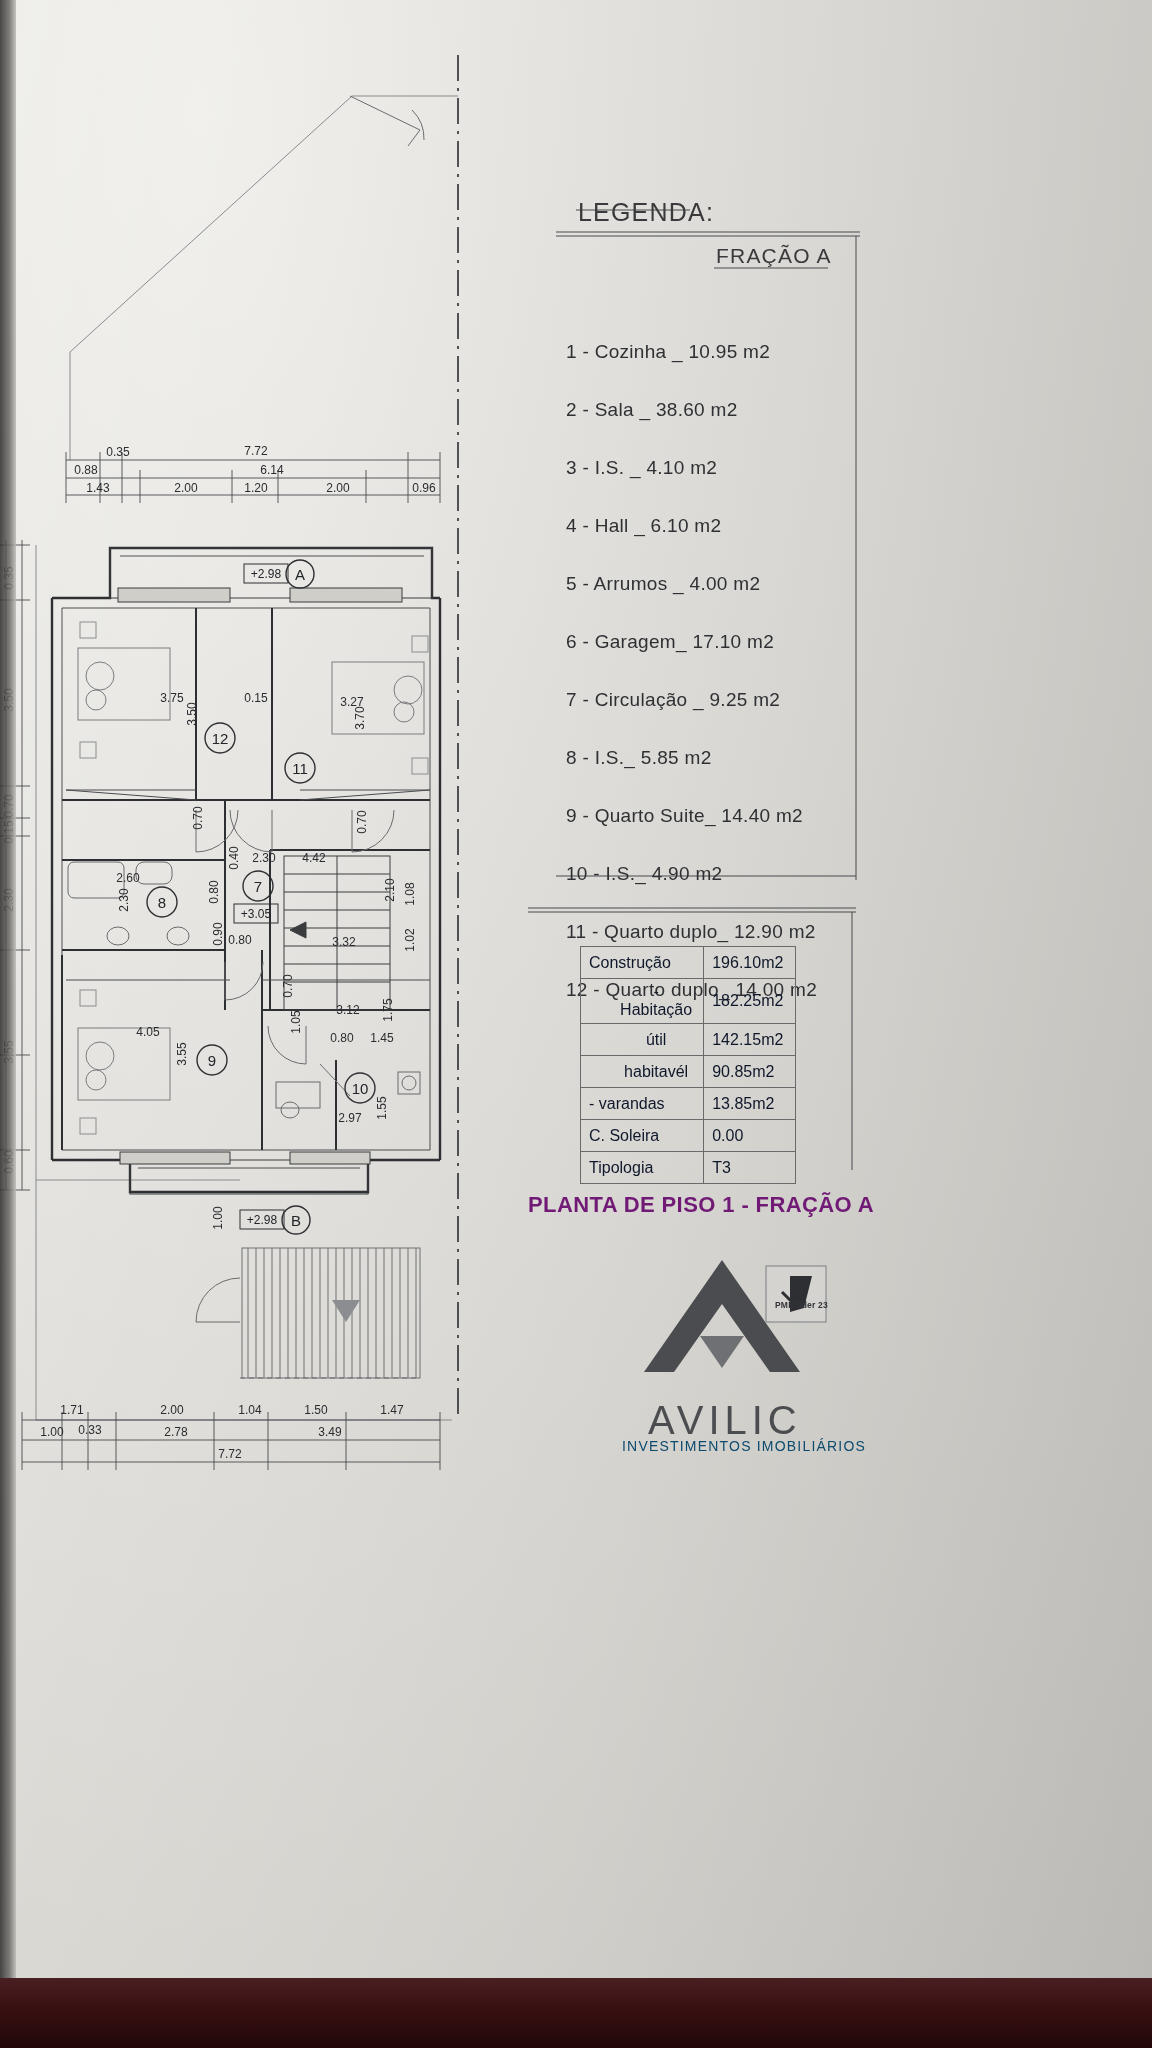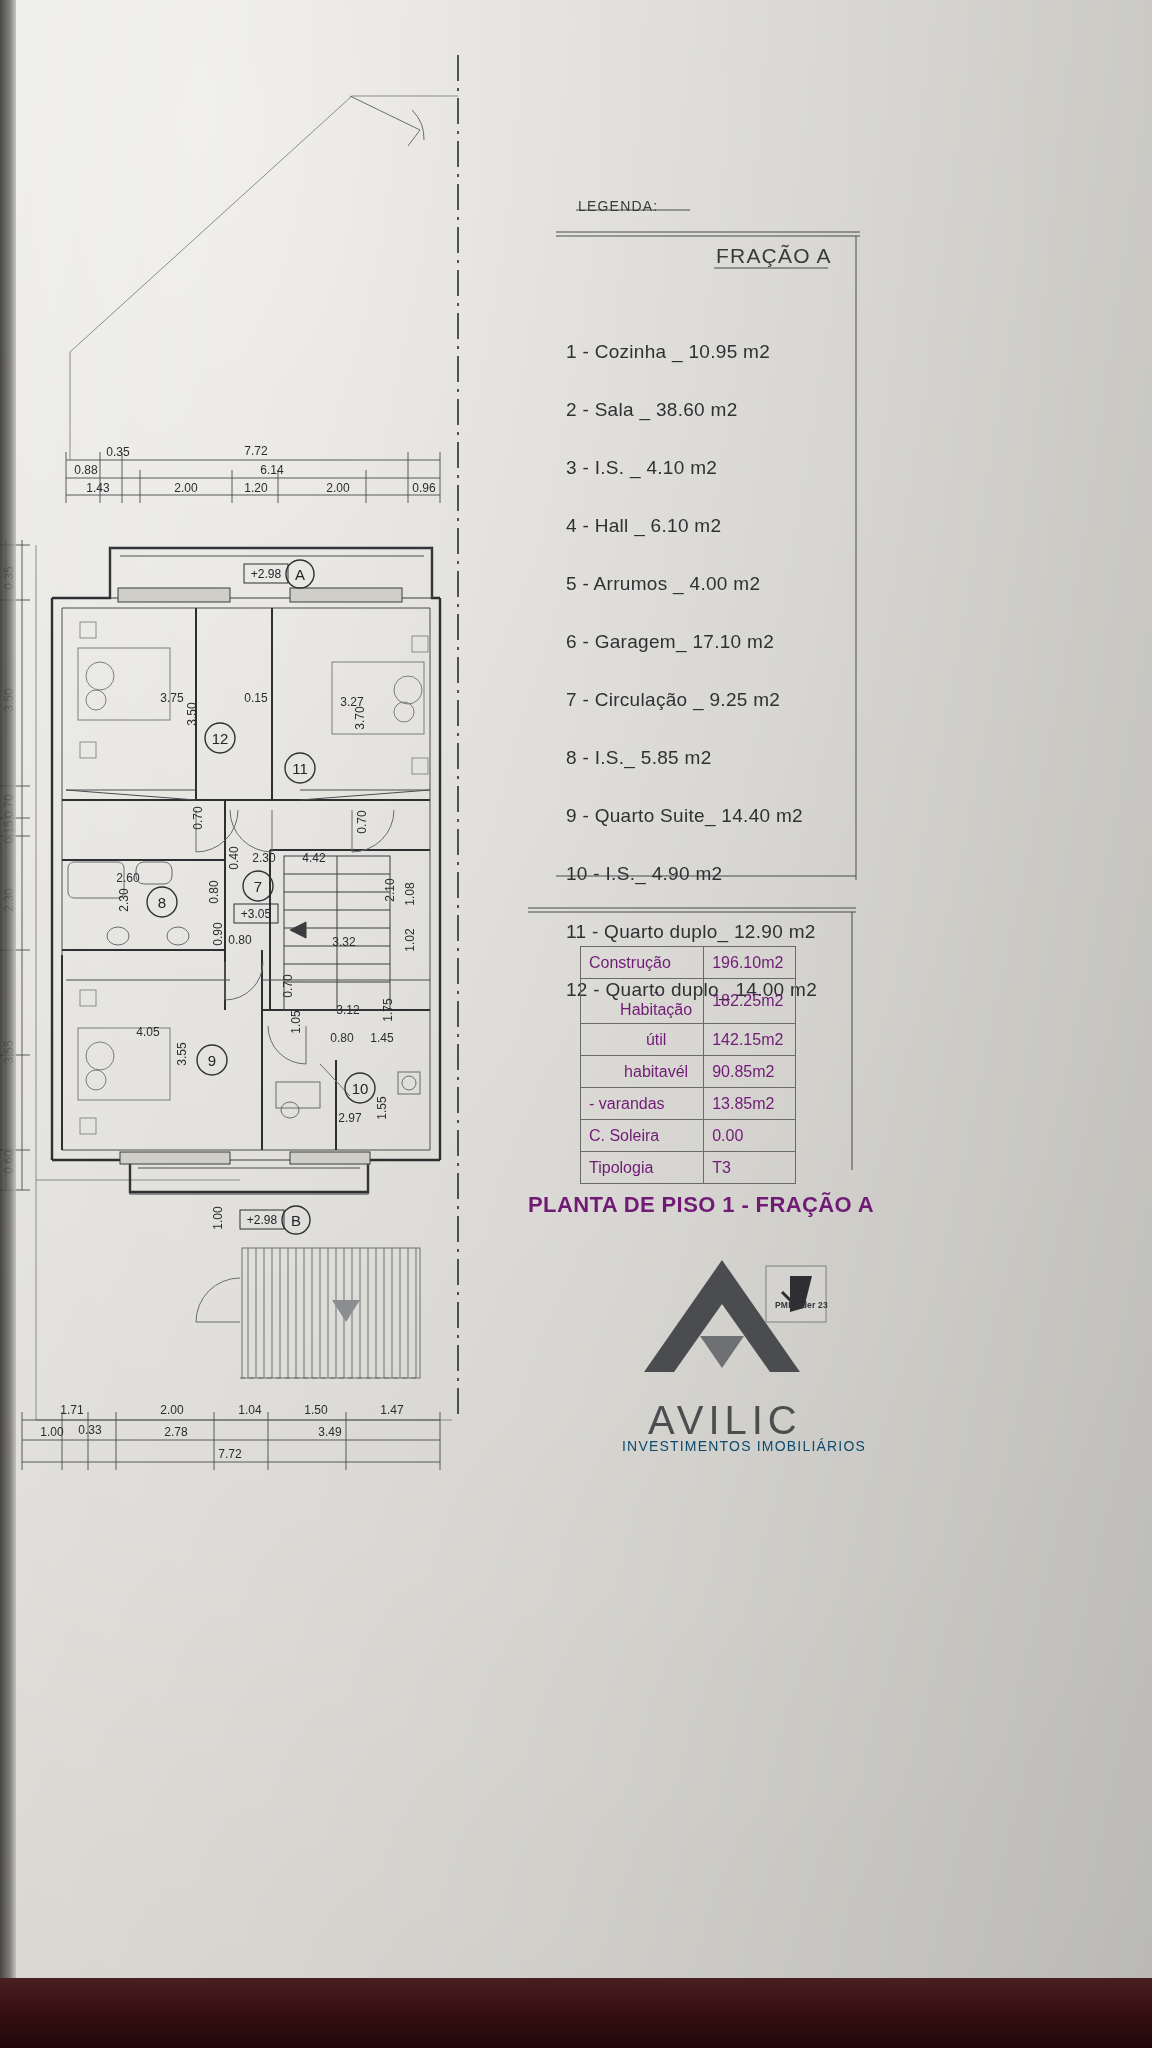--- a/index.html
+++ b/index.html
@@ -27,34 +27,34 @@
   }
   #leftedge{
     position:absolute;left:0;top:0;width:16px;height:2048px;
     background:linear-gradient(90deg,#2a2a2a 0%,#6e6c68 60%,#bdbcb8 100%);
     opacity:.85;
   }
   svg.layer{position:absolute;left:0;top:0;width:1152px;height:2048px;pointer-events:none;}
 
   
   .legend-title{
-    position:absolute;left:578px;top:198px;font-size:14px;color:#3a3a3c;letter-spacing:1.2px;
+    position:absolute;left:578px;top:198px;font-size:25px;color:#3a3a3c;letter-spacing:1.2px;
   }
   .legend-sub{
     position:absolute;left:716px;top:244px;font-size:21px;color:#3a3a3c;letter-spacing:1.2px;
   }
   .legend-list{position:absolute;left:566px;top:305px;width:330px;}
   .legend-list div{font-size:19px;color:#2f3033;margin-bottom:18.5px;letter-spacing:.3px;white-space:nowrap;margin-top:36px;}
   .legend-extra{position:absolute;left:578px;top:755px;width:330px;}
   .legend-extra div{font-size:16px;color:#2f3033;margin-bottom:13px;letter-spacing:.2px;white-space:nowrap;}
 
   
   .spec{
     position:absolute;left:580px;top:946px;width:216px;border-collapse:collapse;
-    font-size:16px;color:#701a75;
+    font-size:16px;color:#0f172a;
   }
   .spec td{border:1px solid #6a6a6c;padding:4px 8px;height:23px;background:transparent;}
   .spec td.k{width:118px;}
   .spec td.k.r{text-align:center;padding-left:36px;}
   .spec td.v{width:98px;margin-left:18px;}
 
   .plan-caption{
     position:absolute;left:528px;top:1192px;font-size:22px;font-weight:bold;color:#701a75;letter-spacing:.4px;
   }
   .brand-name{

